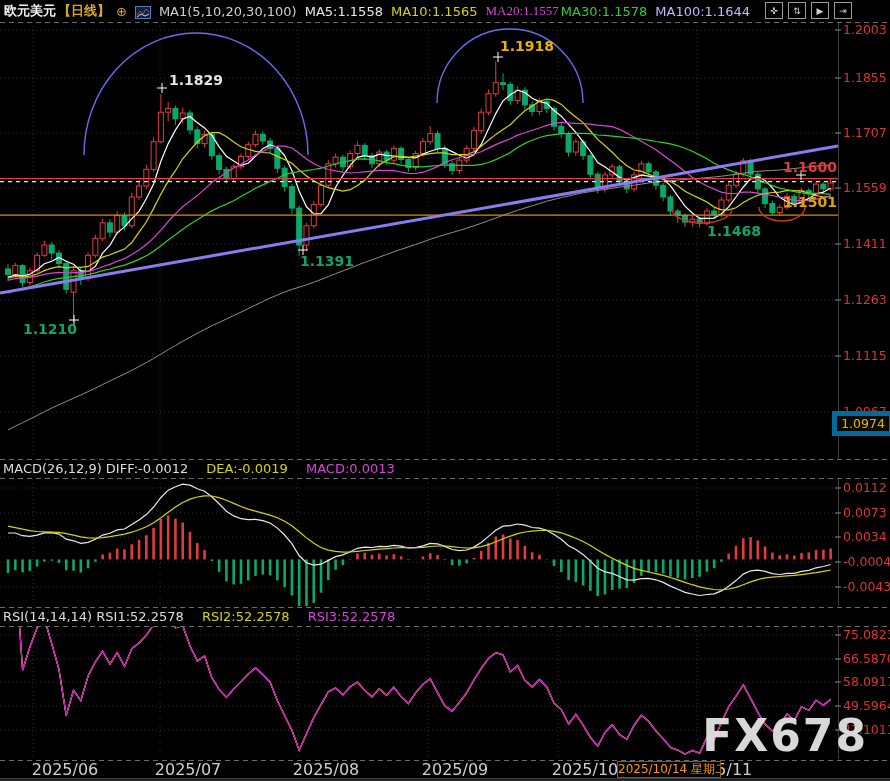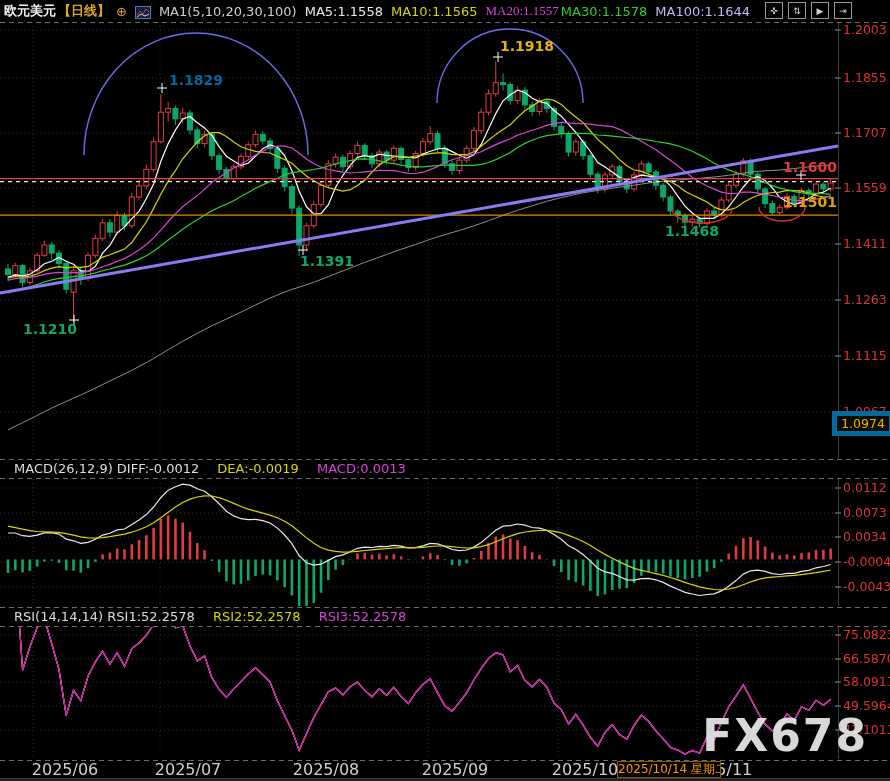--- a/index.html
+++ b/index.html
@@ -17,21 +17,21 @@
   .hdr .ma30{color:#2ed02e;}
   .hdr .ma100{color:#c4b5fd;text-align:center;}
   .tools{position:absolute;right:38px;top:2px;display:flex;gap:5px;z-index:5;}
   .tool{width:16px;height:15px;border:1px solid #9a9a9a;color:#cfcfcf;font-size:9px;
         display:flex;align-items:center;justify-content:center;background:#000;cursor:pointer;}
   #chart-svg{position:absolute;left:0;top:0;z-index:1;}
   .axlbl{position:absolute;width:50px;text-align:left;font-size:12.5px;color:#dd3333;
          z-index:2;pointer-events:none;line-height:15px;}
   .ann{position:absolute;transform:translate(-50%,-50%);font-size:14px;font-weight:bold;
        z-index:2;pointer-events:none;white-space:nowrap;}
-  .subhdr{position:absolute;left:14px;font-size:13px;color:#ddd;z-index:2;white-space:nowrap;}
+  .subhdr{position:absolute;left:3px;font-size:13px;color:#ddd;z-index:2;white-space:nowrap;}
   .subhdr .y{color:#d6d600;margin-left:14px;}
   .subhdr .m{color:#d646d6;margin-left:14px;}
   .mon{position:absolute;top:762px;transform:translateX(-50%);font-size:16px;color:#cfcfcf;
        z-index:2;white-space:nowrap;line-height:16px;}
   .datebox{position:absolute;left:617px;top:761px;width:102px;height:15px;z-index:3;
            background:#000;border:1px solid #8a5a00;color:#ff9900;font-size:12px;
            line-height:15px;text-align:center;white-space:nowrap;overflow:hidden;}
   .pricebox{position:absolute;left:832px;top:411px;width:52px;height:15px;z-index:3;
             background:#0a0a00;border:5px solid #0369a1;color:#e8b800;font-size:12.5px;
             line-height:15px;text-align:center;}
@@ -554,25 +554,25 @@
     <div class="axlbl" style="left: 843px; top: 651px;">66.5870</div>
     <div class="axlbl" style="left: 843px; top: 674px;">58.0917</div>
     <div class="axlbl" style="left: 843px; top: 698px;">49.5964</div>
     <div class="axlbl" style="left: 843px; top: 722px;">41.1011</div>
     <div class="mon" style="left: 65px;">2025/06</div>
     <div class="mon" style="left: 188px;">2025/07</div>
     <div class="mon" style="left: 326px;">2025/08</div>
     <div class="mon" style="left: 455px;">2025/09</div>
     <div class="mon" style="left: 585px;">2025/10</div>
     <div class="mon" style="left: 719px;">2025/11</div>
-    <div class="ann" style="left: 196px; top: 80px; color: #0369a1;">1.1829</div>
+    <div class="ann" style="left: 196px; top: 80px; color: #e5e5e5;">1.1829</div>
     <div class="ann" style="left: 527px; top: 46px; color: #eab308;">1.1918</div>
     <div class="ann" style="left: 50px; top: 329px; color: rgb(12, 168, 106);">1.1210</div>
     <div class="ann" style="left: 327px; top: 261px; color: rgb(12, 168, 106);">1.1391</div>
-    <div class="ann" style="left: 692px; top: 231px; color: rgb(12, 168, 106);">1.1468</div>
+    <div class="ann" style="left: 734px; top: 231px; color: rgb(12, 168, 106);">1.1468</div>
     <div class="ann" style="left: 810px; top: 167px; color: rgb(224, 60, 64);">1.1600</div>
     <div class="ann" style="left: 810px; top: 202px; color: rgb(224, 164, 0);">1.1501</div>
   </div>
 
 <div class="datebox">2025/10/14 星期二</div>
 <div class="pricebox">1.0974</div>
 <div class="wm">FX678</div>
 <div class="bstrip"></div>
 
 </body></html>

